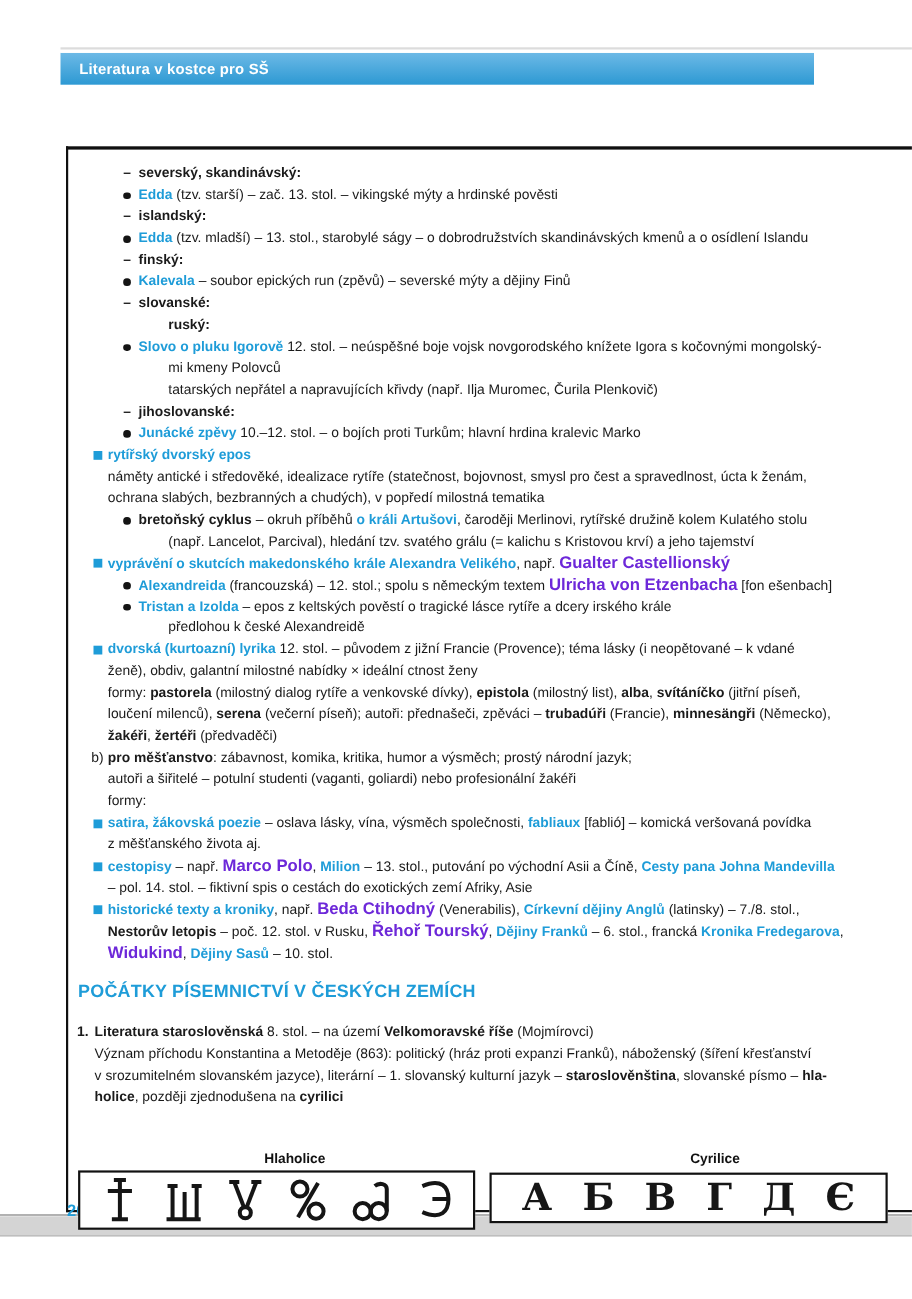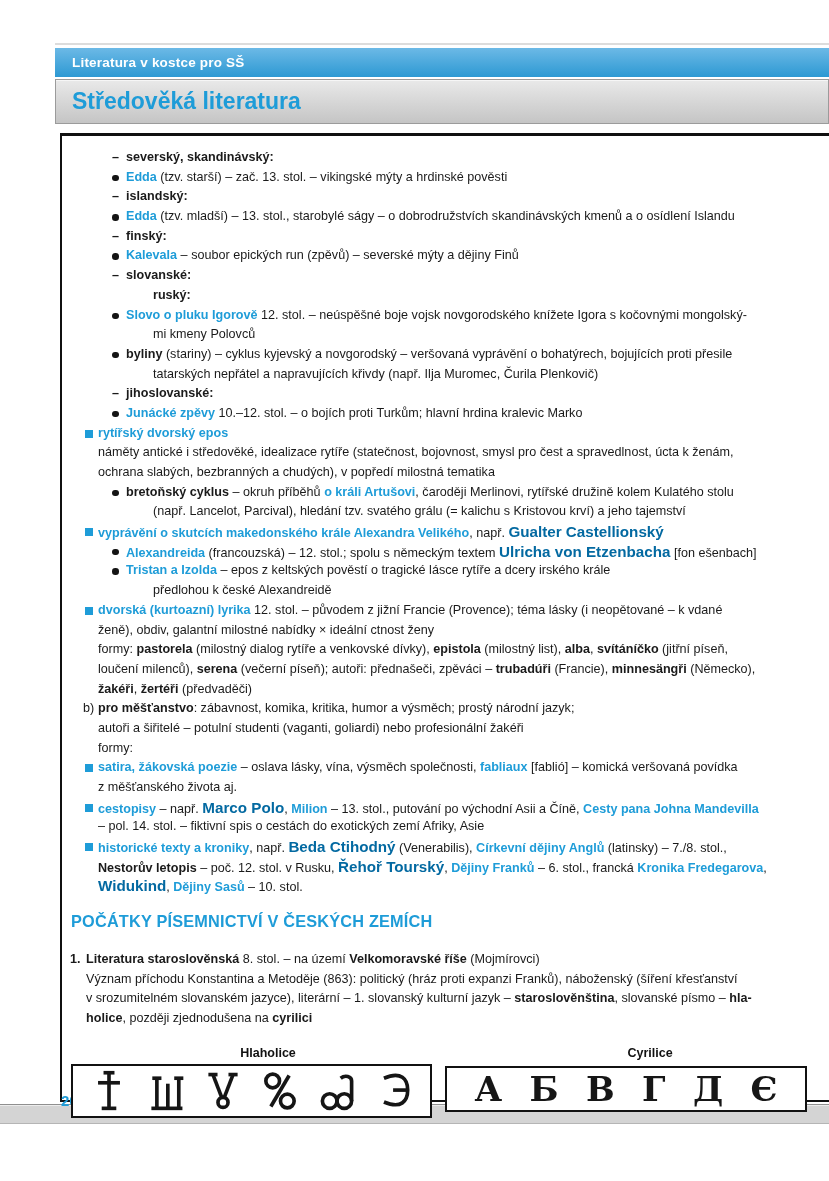--- a/index.html
+++ b/index.html
@@ -3,21 +3,21 @@
 <meta charset="utf-8">
 <style>
   html,body{margin:0;padding:0;background:#fff;}
   .canvas{position:relative;width:829px;height:1181px;overflow:hidden;background:#ffffff;
           font-family:"Liberation Sans",sans-serif;}
 
   
   .hairline{position:absolute;left:55px;top:43px;width:774px;height:2px;background:#dcdcdc;}
 
   
-  .bluebar{position:absolute;left:55px;top:47px;width:774px;height:30px;
+  .bluebar{position:absolute;left:55px;top:47px;width:685px;height:30px;
            background:linear-gradient(#6cb9e6,#2d99d3);
            border-top:1px solid #ffffff;box-sizing:border-box;}
   .bluebar .booktitle{color:#ffffff;font-weight:bold;font-size:13.5px;line-height:29px;padding-left:17px;
            letter-spacing:.2px;}
 
   
   .graybar{position:absolute;left:55px;top:79px;width:774px;height:45px;
            background:linear-gradient(#e9e9e9,#c5c5c5);
            border:1px solid #9b9b9b;box-sizing:border-box;
            box-shadow:inset 0 1px 0 #f6f6f6;}
@@ -39,21 +39,21 @@
   .ind-n .bu{left:8px;}  .ind-b .bu{left:21px;}  .ind-s .bu{left:23px;}  .ind-d .bu{left:50px;}
   .bu-dash{font-weight:bold;color:#1a1a1a;}
   .bu-dot{top:7px;width:6.5px;height:6.5px;border-radius:50%;background:#141414;}
   .bu-sq{top:6px;width:8px;height:8px;background:#1e9cd8;}
   .bu-num{font-weight:bold;color:#1a1a1a;}
   .bu-bp{color:#1a1a1a;}
 
   .st-p{color:#1a1a1a;}
   .st-b{font-weight:bold;color:#1a1a1a;}
   .st-u{font-weight:bold;color:#1e9cd8;}
-  .st-U{font-weight:bold;color:#0369a1;font-size:15.2px;}
+  .st-U{font-weight:bold;color:#6d28d9;font-size:15.2px;}
   .st-H{font-weight:bold;color:#1e9cd8;font-size:16.3px;letter-spacing:.2px;}
 
   
   .alpha-label{position:absolute;top:1046px;transform:translateX(-50%);
                font-size:12.5px;font-weight:bold;color:#111;z-index:3;}
   .lbl-hlaholice{left:268px;} .lbl-cyrilice{left:650px;}
   .scanbox{position:absolute;background:#ffffff;border:2.5px solid #111;box-sizing:border-box;z-index:3;
            display:flex;align-items:center;justify-content:space-evenly;}
   .box-hlaholice{left:71px;top:1064px;width:361px;height:54px;}
   .box-cyrilice{left:445px;top:1066px;width:362px;height:46px;
@@ -72,37 +72,33 @@
 <body>
 
 <div class="canvas">
 
   <div class="hairline"></div>
 
   <div class="bluebar">
     <div class="booktitle">Literatura v kostce pro SŠ</div>
   </div>
 
-  <div class="graybar">
-    <div class="chaptitle">Středověká literatura</div>
-  </div>
 
   <div class="contentbox">
     <div>
         <div class="line ind-d"><span class="bu bu-dash">–</span><span class="st-b">severský, skandinávský:</span></div>
         <div class="line ind-d"><span class="bu bu-dot"></span><span class="st-u">Edda</span><span class="st-p"> (tzv. starší) – zač. 13. stol. – vikingské mýty a hrdinské pověsti</span></div>
         <div class="line ind-d"><span class="bu bu-dash">–</span><span class="st-b">islandský:</span></div>
         <div class="line ind-d"><span class="bu bu-dot"></span><span class="st-u">Edda</span><span class="st-p"> (tzv. mladší) – 13. stol., starobylé ságy – o dobrodružstvích skandinávských kmenů a o osídlení Islandu</span></div>
         <div class="line ind-d"><span class="bu bu-dash">–</span><span class="st-b">finský:</span></div>
         <div class="line ind-d"><span class="bu bu-dot"></span><span class="st-u">Kalevala</span><span class="st-p"> – soubor epických run (zpěvů) – severské mýty a dějiny Finů</span></div>
         <div class="line ind-d"><span class="bu bu-dash">–</span><span class="st-b">slovanské:</span></div>
         <div class="line ind-dc"><span class="st-b">ruský:</span></div>
         <div class="line ind-d"><span class="bu bu-dot"></span><span class="st-u">Slovo o pluku Igorově</span><span class="st-p">  12. stol. – neúspěšné boje vojsk novgorodského knížete Igora s kočovnými mongolský-</span></div>
         <div class="line ind-dc"><span class="st-p">mi kmeny Polovců</span></div>
-        <div class="line ind-d"><span class="bu bu-dot"></span><span class="st-b">byliny</span><span class="st-p"> (stariny) – cyklus kyjevský a novgorodský – veršovaná vyprávění o bohatýrech, bojujících proti přesile</span></div>
         <div class="line ind-dc"><span class="st-p">tatarských nepřátel a napravujících křivdy (např. Ilja Muromec, Čurila Plenkovič)</span></div>
         <div class="line ind-d"><span class="bu bu-dash">–</span><span class="st-b">jihoslovanské:</span></div>
         <div class="line ind-d"><span class="bu bu-dot"></span><span class="st-u">Junácké zpěvy</span><span class="st-p">  10.–12. stol. – o bojích proti Turkům; hlavní hrdina kralevic Marko</span></div>
         <div class="line ind-s"><span class="bu bu-sq"></span><span class="st-u">rytířský dvorský epos</span></div>
         <div class="line ind-sc"><span class="st-p">náměty antické i středověké, idealizace rytíře (statečnost, bojovnost, smysl pro čest a spravedlnost, úcta k ženám,</span></div>
         <div class="line ind-sc"><span class="st-p">ochrana slabých, bezbranných a chudých), v popředí milostná tematika</span></div>
         <div class="line ind-d"><span class="bu bu-dot"></span><span class="st-b">bretoňský cyklus</span><span class="st-p"> – okruh příběhů </span><span class="st-u">o králi Artušovi</span><span class="st-p">, čaroději Merlinovi, rytířské družině kolem Kulatého stolu</span></div>
         <div class="line ind-dc"><span class="st-p">(např. Lancelot, Parcival), hledání tzv. svatého grálu (= kalichu s Kristovou krví) a jeho tajemství</span></div>
         <div class="line ind-s"><span class="bu bu-sq"></span><span class="st-u">vyprávění o skutcích makedonského krále Alexandra Velikého</span><span class="st-p">, např. </span><span class="st-U">Gualter Castellionský</span></div>
         <div class="line ind-d"><span class="bu bu-dot"></span><span class="st-u">Alexandreida</span><span class="st-p"> (francouzská) – 12. stol.; spolu s německým textem </span><span class="st-U">Ulricha von Etzenbacha</span><span class="st-p"> [fon ešenbach]</span></div>

